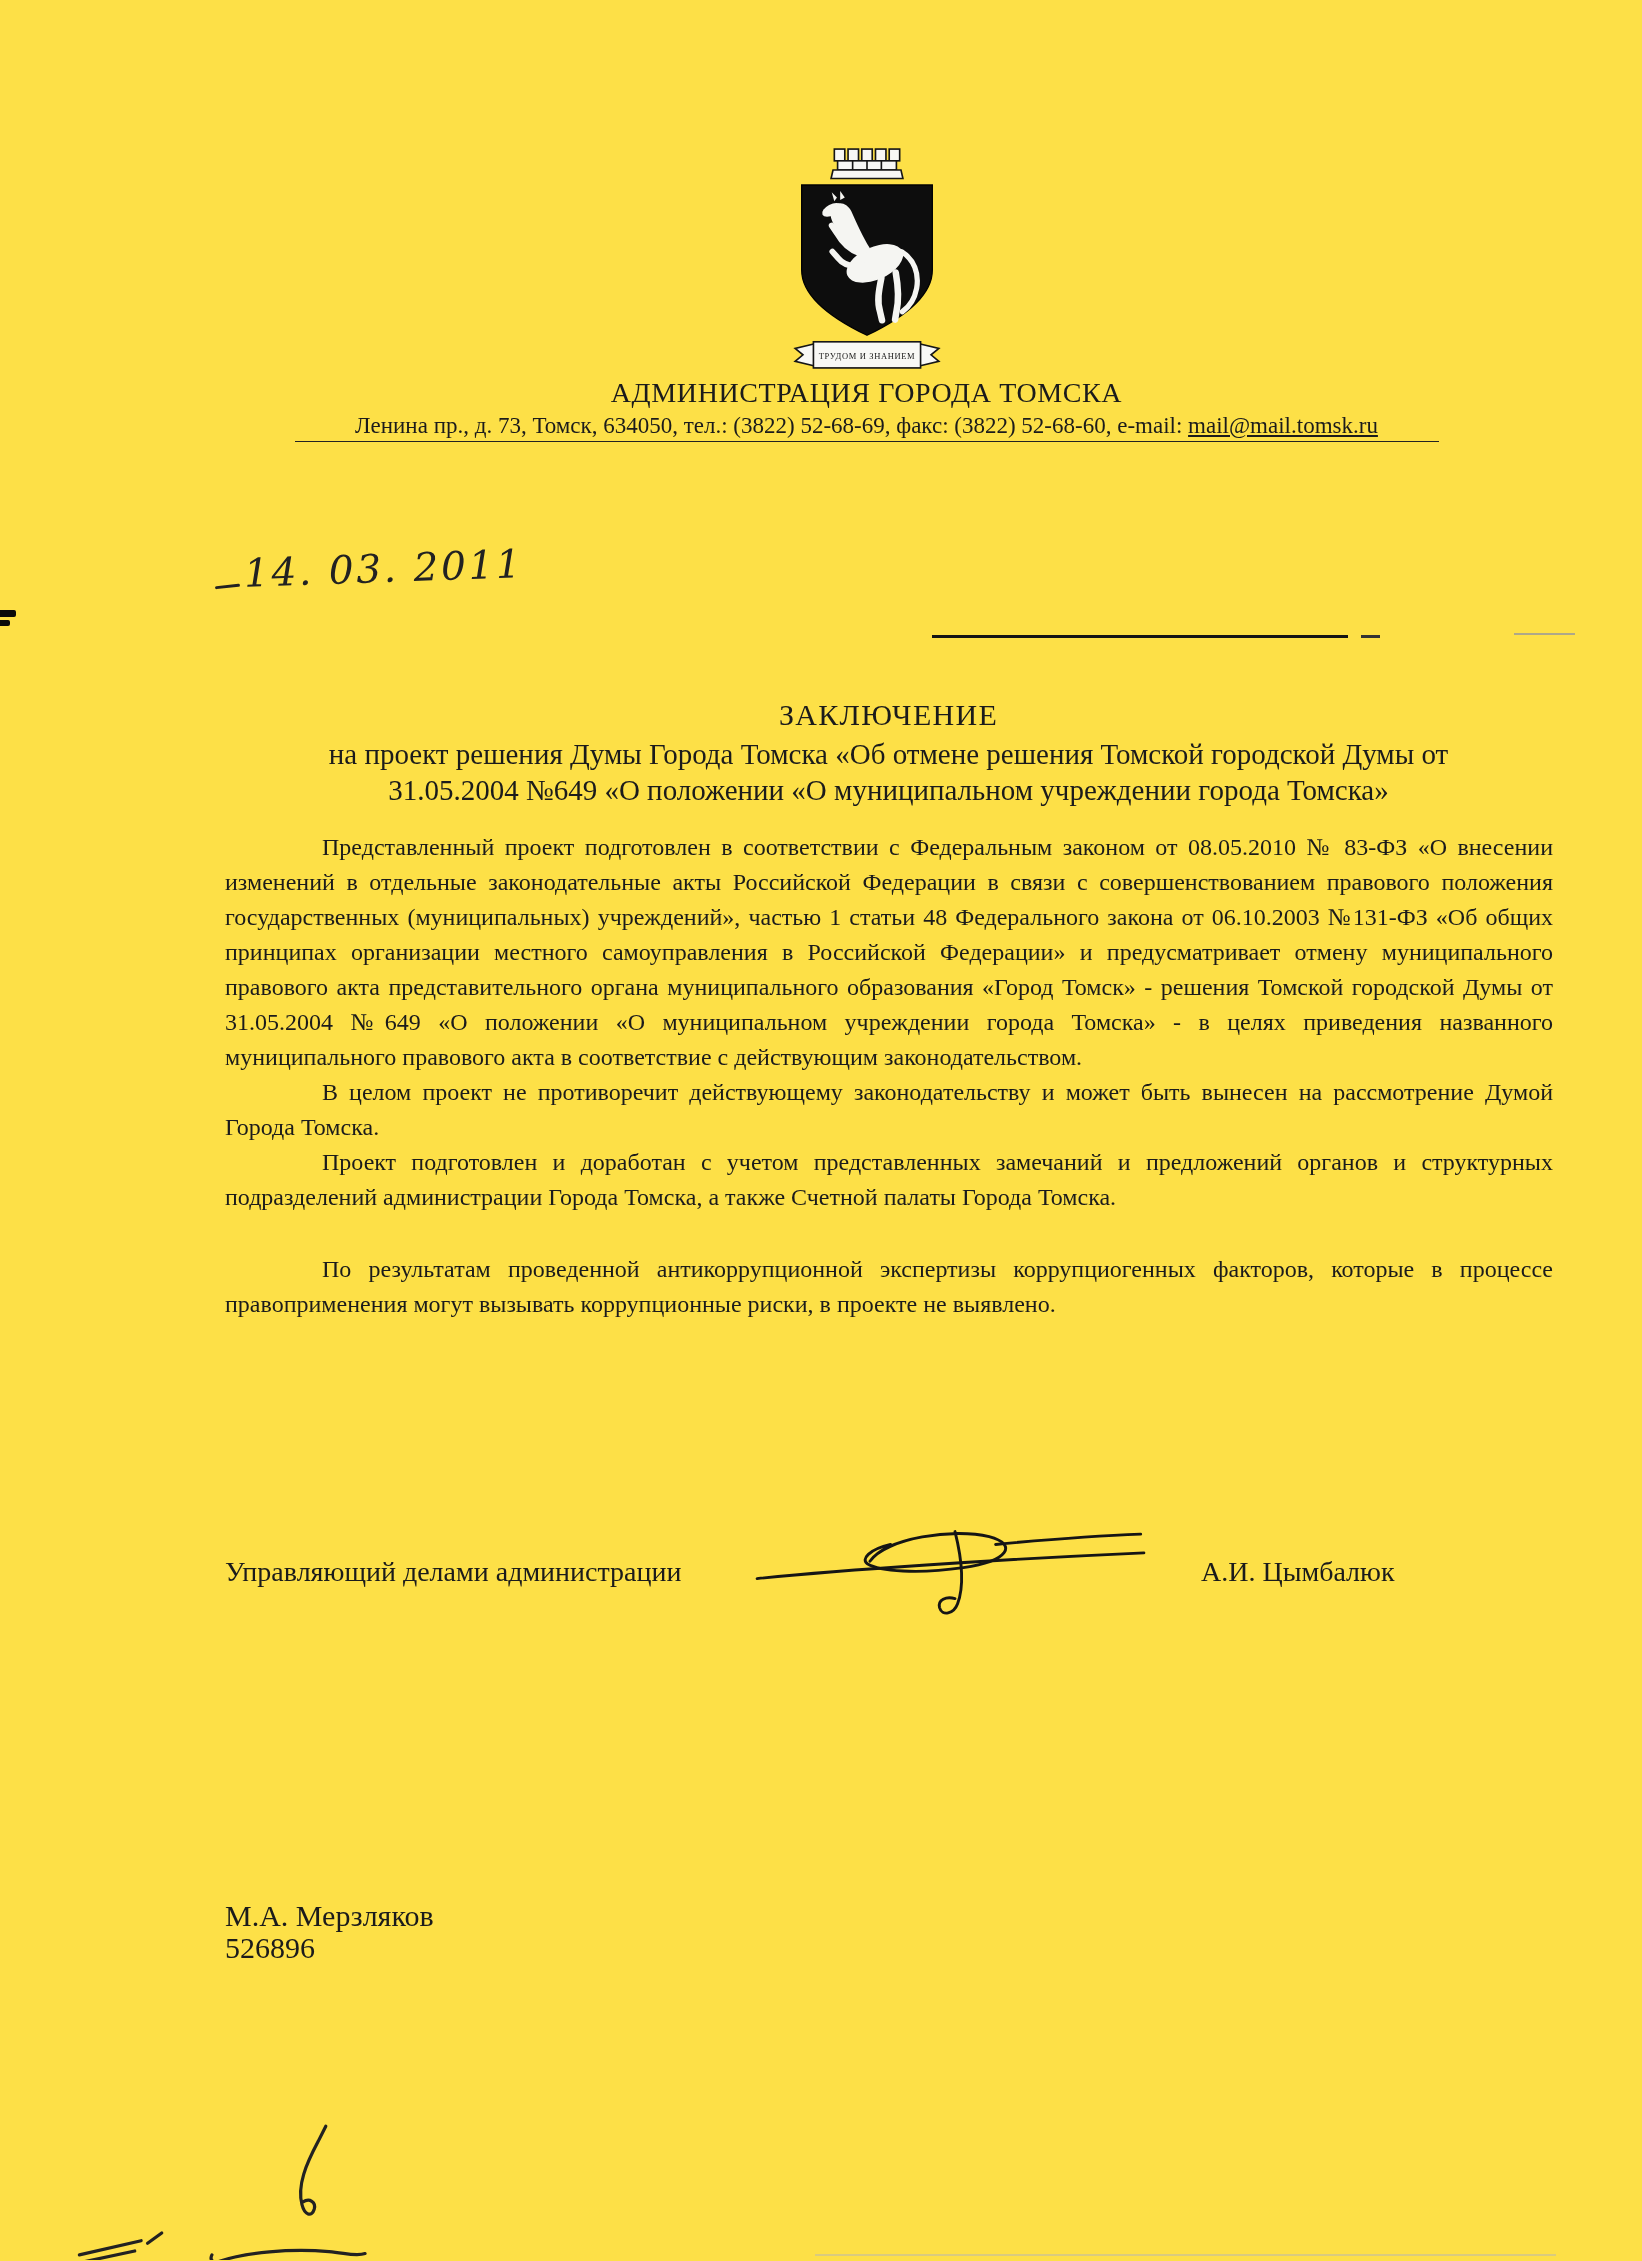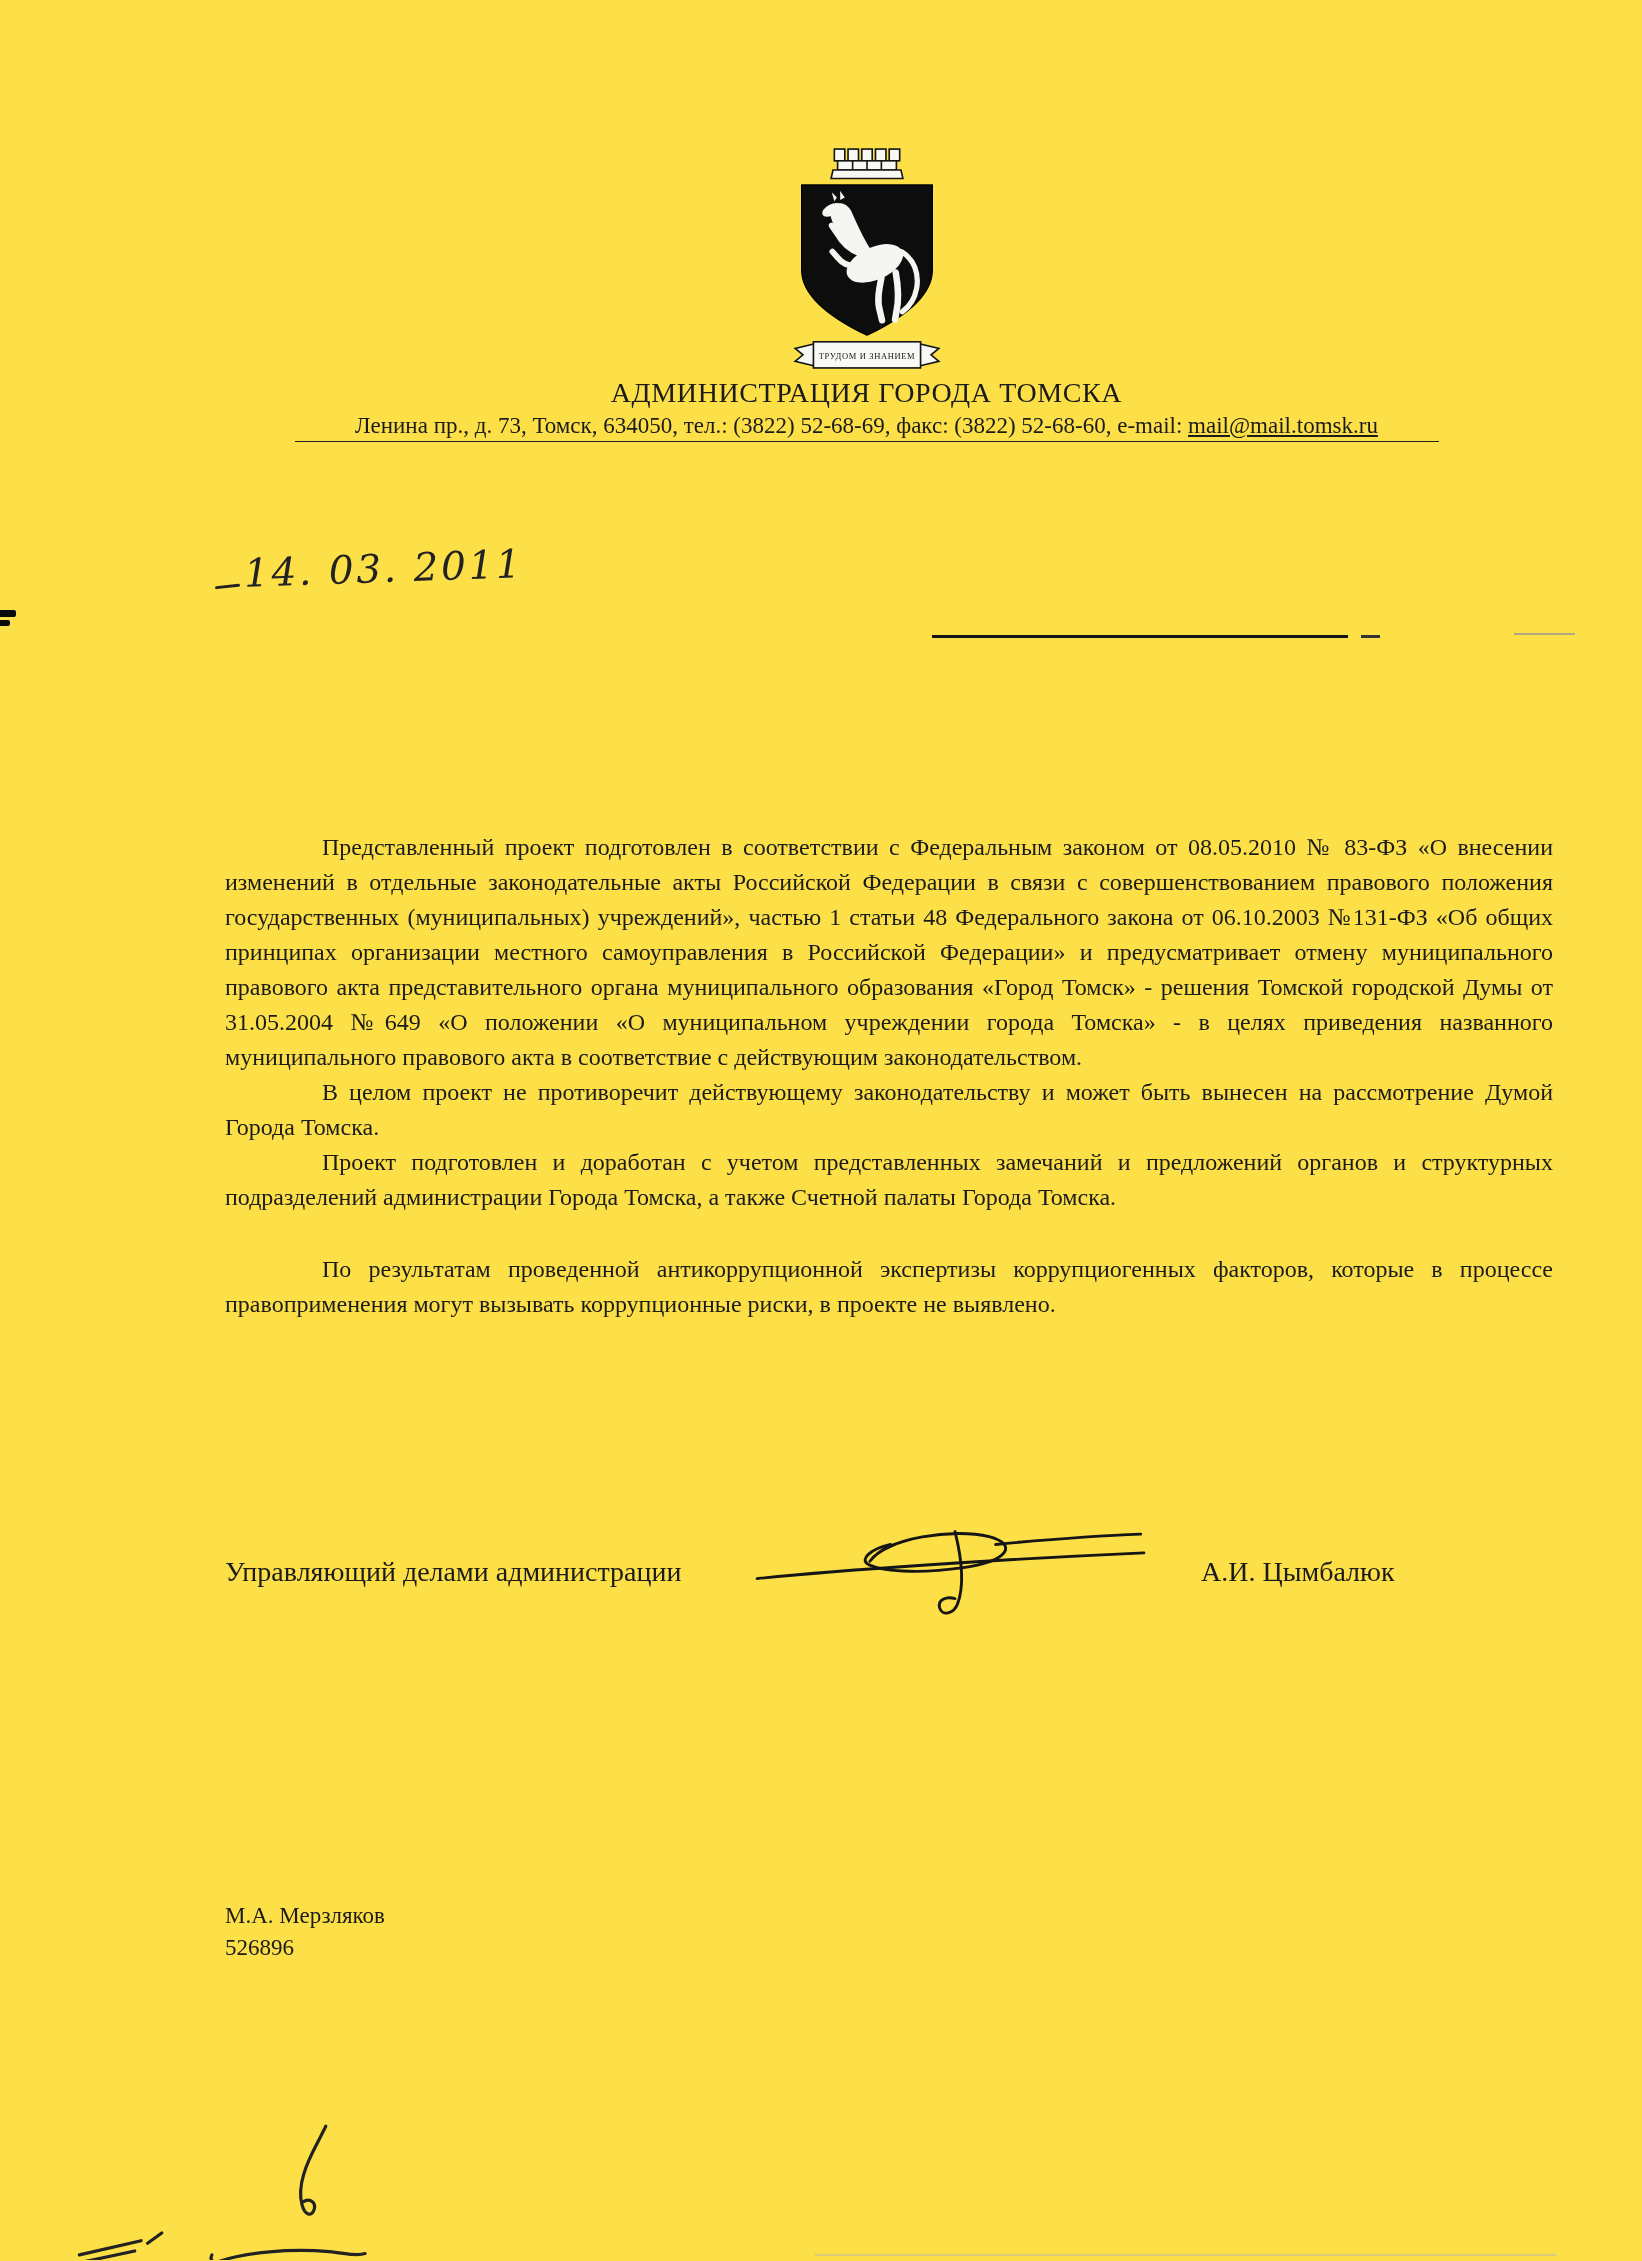--- a/index.html
+++ b/index.html
@@ -80,21 +80,21 @@
   .sign-row{
     position:absolute;left:225px;top:1556px;width:1327px;height:52px;
     font-size:28px;line-height:32px;
   }
   .sign-position{position:absolute;left:0;top:0;white-space:nowrap;}
   .sign-name{position:absolute;left:976px;top:0;white-space:nowrap;}
   .signature-svg{position:absolute;left:741px;top:1498px;}
   
   .footer-block{
     position:absolute;left:225px;top:1900px;
-    font-size:23px;line-height:32px;
+    font-size:30px;line-height:32px;
   }
   .scribbles-svg{position:absolute;left:52px;top:2094px;}
 </style>
 </head>
 <body>
 
 <div class="page">
 
   <div class="letterhead">
 
@@ -149,20 +149,25 @@
   <div class="pen-dash"></div>
   <div class="hand-date">14. 03. 2011</div>
 
   <div class="ref-line"></div>
   <div class="ref-dash"></div>
   <div class="ref-faint"></div>
   <div class="edge-mark-1"></div>
   <div class="edge-mark-2"></div>
   <div class="bottom-smudge"></div>
 
+  <div class="doc-title-block">
+    <h1 class="doc-title">ЗАКЛЮЧЕНИЕ</h1>
+    <p class="doc-subtitle">на проект решения Думы Города Томска «Об отмене решения Томской городской Думы от</p>
+    <p class="doc-subtitle">31.05.2004 №649 «О положении «О муниципальном учреждении города Томска»</p>
+  </div>
 
   <div class="doc-body">
     <p>Представленный проект подготовлен в соответствии с Федеральным законом от 08.05.2010 № 83-ФЗ «О внесении изменений в отдельные законодательные акты Российской Федерации в связи с совершенствованием правового положения государственных (муниципальных) учреждений», частью 1 статьи 48 Федерального закона от 06.10.2003 №131-ФЗ «Об общих принципах организации местного самоуправления в Российской Федерации» и предусматривает отмену муниципального правового акта представительного органа муниципального образования «Город Томск» - решения Томской городской Думы от 31.05.2004 №649 «О положении «О муниципальном учреждении города Томска» - в целях приведения названного муниципального правового акта в соответствие с действующим законодательством.</p>
     <p>В целом проект не противоречит действующему законодательству и может быть вынесен на рассмотрение Думой Города Томска.</p>
     <p>Проект подготовлен и доработан с учетом представленных замечаний и предложений органов и структурных подразделений администрации Города Томска, а также Счетной палаты Города Томска.</p>
     <p class="spaced">По результатам проведенной антикоррупционной экспертизы коррупциогенных факторов, которые в процессе правоприменения могут вызывать коррупционные риски, в проекте не выявлено.</p>
   </div>
 
   <svg class="signature-svg" width="419" height="129" viewBox="0 0 650 200" aria-hidden="true">
     <g fill="none" stroke="#151515" stroke-width="4.5" stroke-linecap="round">

